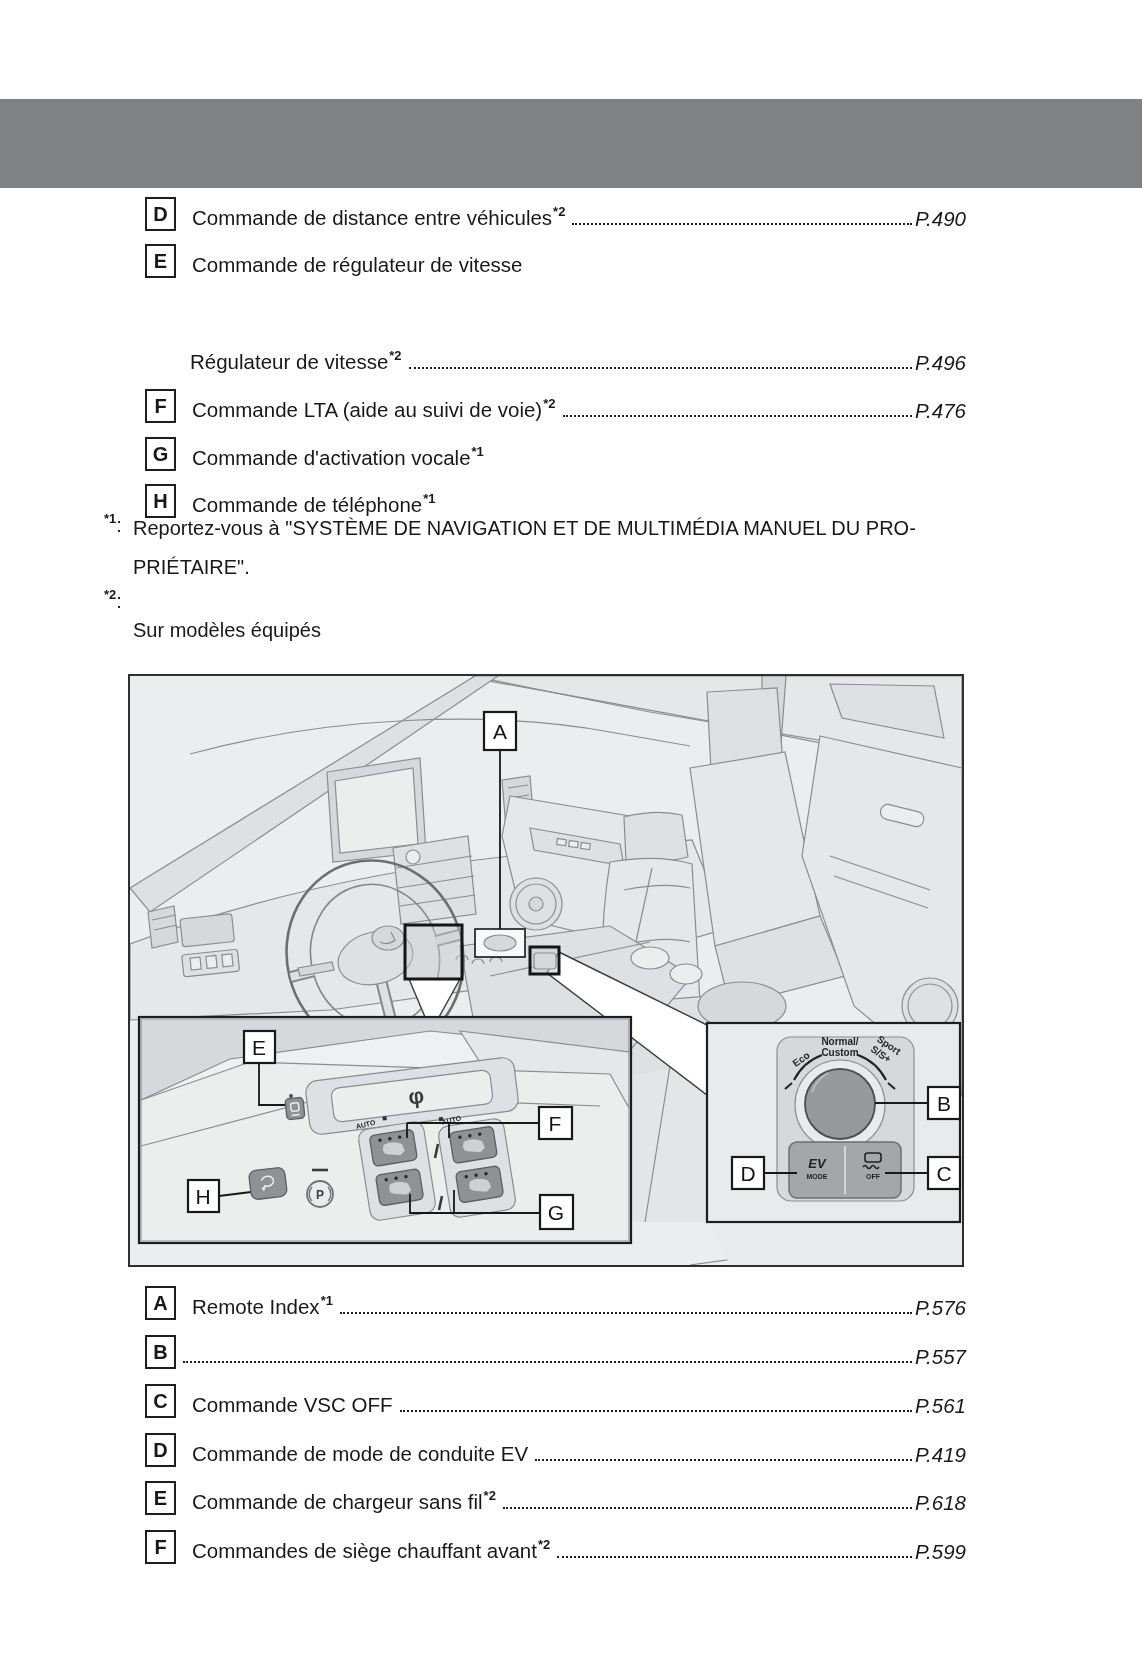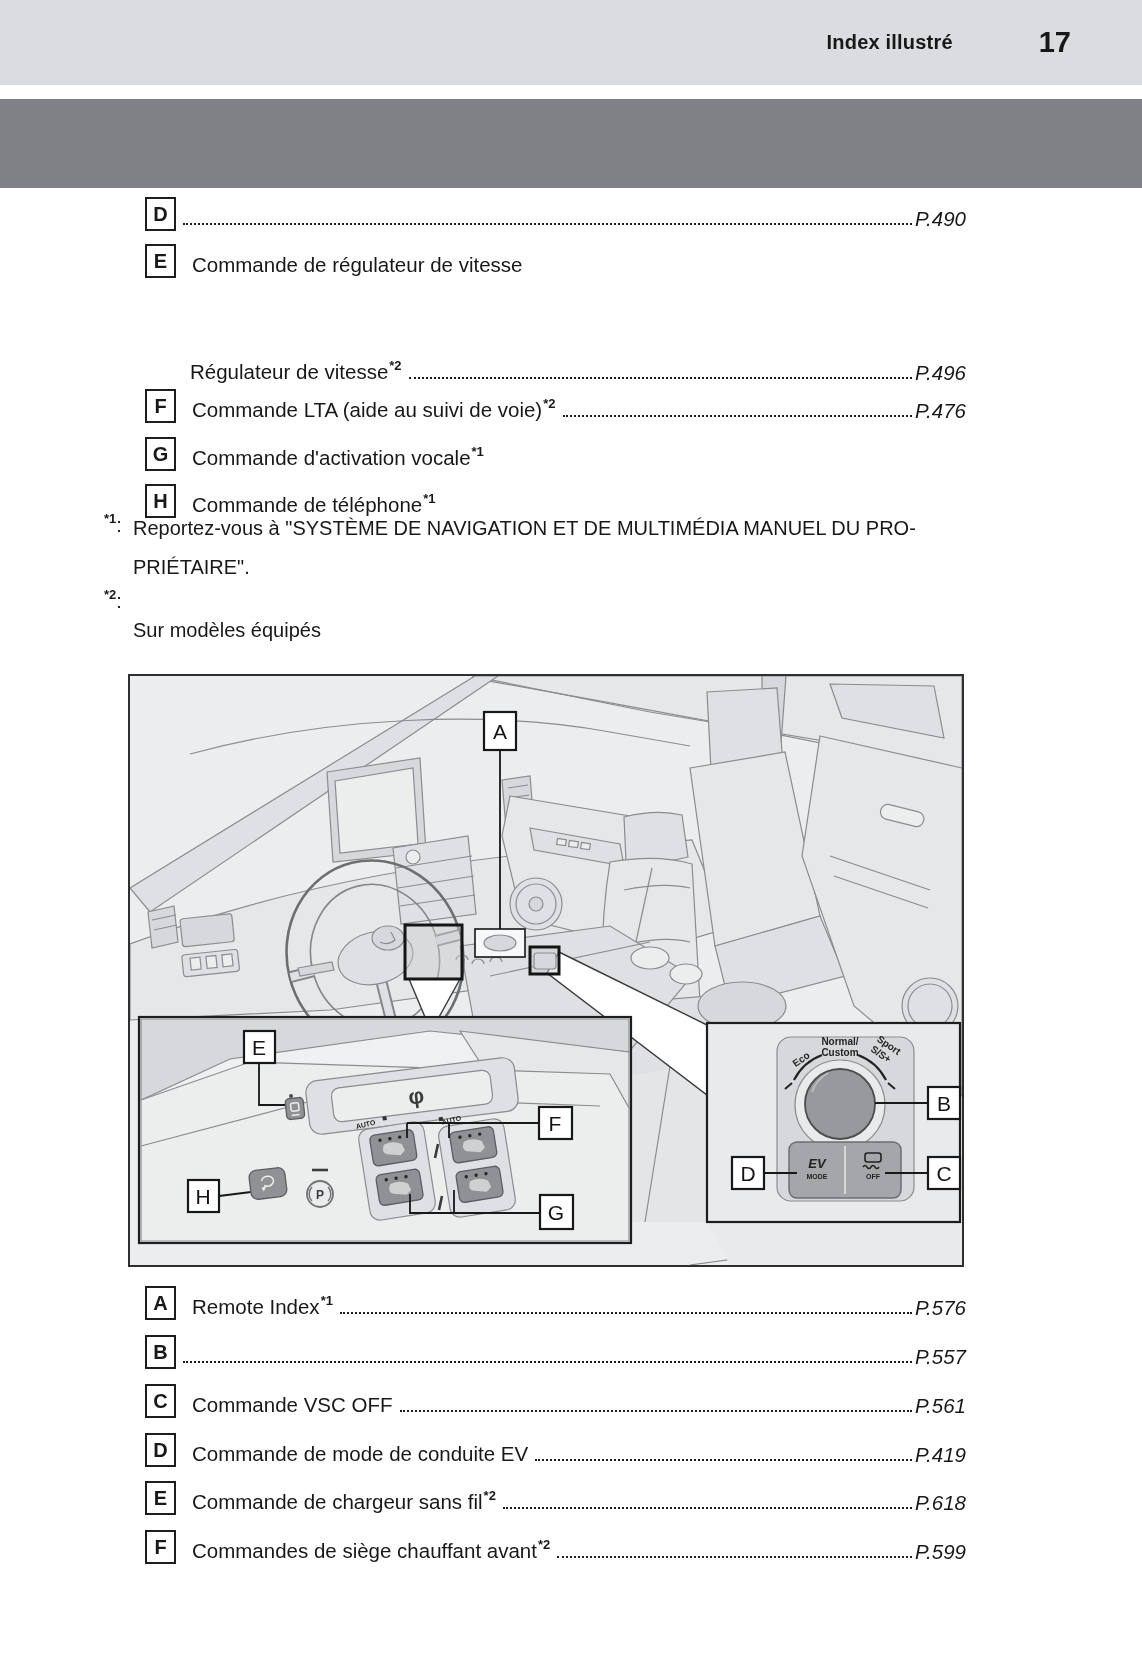--- a/index.html
+++ b/index.html
@@ -40,40 +40,37 @@
   .wedge{fill:#ffffff;stroke:#3a3b3d;stroke-width:1.4;}
   .btn{fill:#8f9194;stroke:#5c5d60;stroke-width:1.3;}
   .btn-glyph{stroke:#eceded;stroke-width:1.5;fill:none;}
   .tiny{font-size:7px;font-weight:600;fill:#232426;}
 </style>
 </head>
 <body>
 
 <div class="page">
 
-  <div class="band-light">
-    <span class="hdr-label">Index illustré</span>
-    <span class="hdr-num">17</span>
-  </div>
   <div class="band-dark"></div>
 
   <div class="row" style="top:196px">
     <span class="lbox">
         <span>D</span>
       </span>
+    <span class="lbl"><span>Commande de distance entre véhicules</span><span class="sup">*2</span></span>
     <span class="leader"></span>
     <span class="pg">P.490</span>
   </div>
   <div class="row" style="top:243px">
     <span class="lbox">
         <span>E</span>
       </span>
     <span class="lbl"><span>Commande de régulateur de vitesse</span></span>
   </div>
-  <div class="row row--indent" style="top:350px">
+  <div class="row row--indent" style="top:340px">
     <span class="lbl"><span>Régulateur de vitesse</span><span class="sup">*2</span></span>
     <span class="leader"></span>
     <span class="pg">P.496</span>
   </div>
   <div class="row" style="top:388px">
     <span class="lbox">
         <span>F</span>
       </span>
     <span class="lbl"><span>Commande LTA (aide au suivi de voie)</span><span class="sup">*2</span></span>
     <span class="leader"></span>

